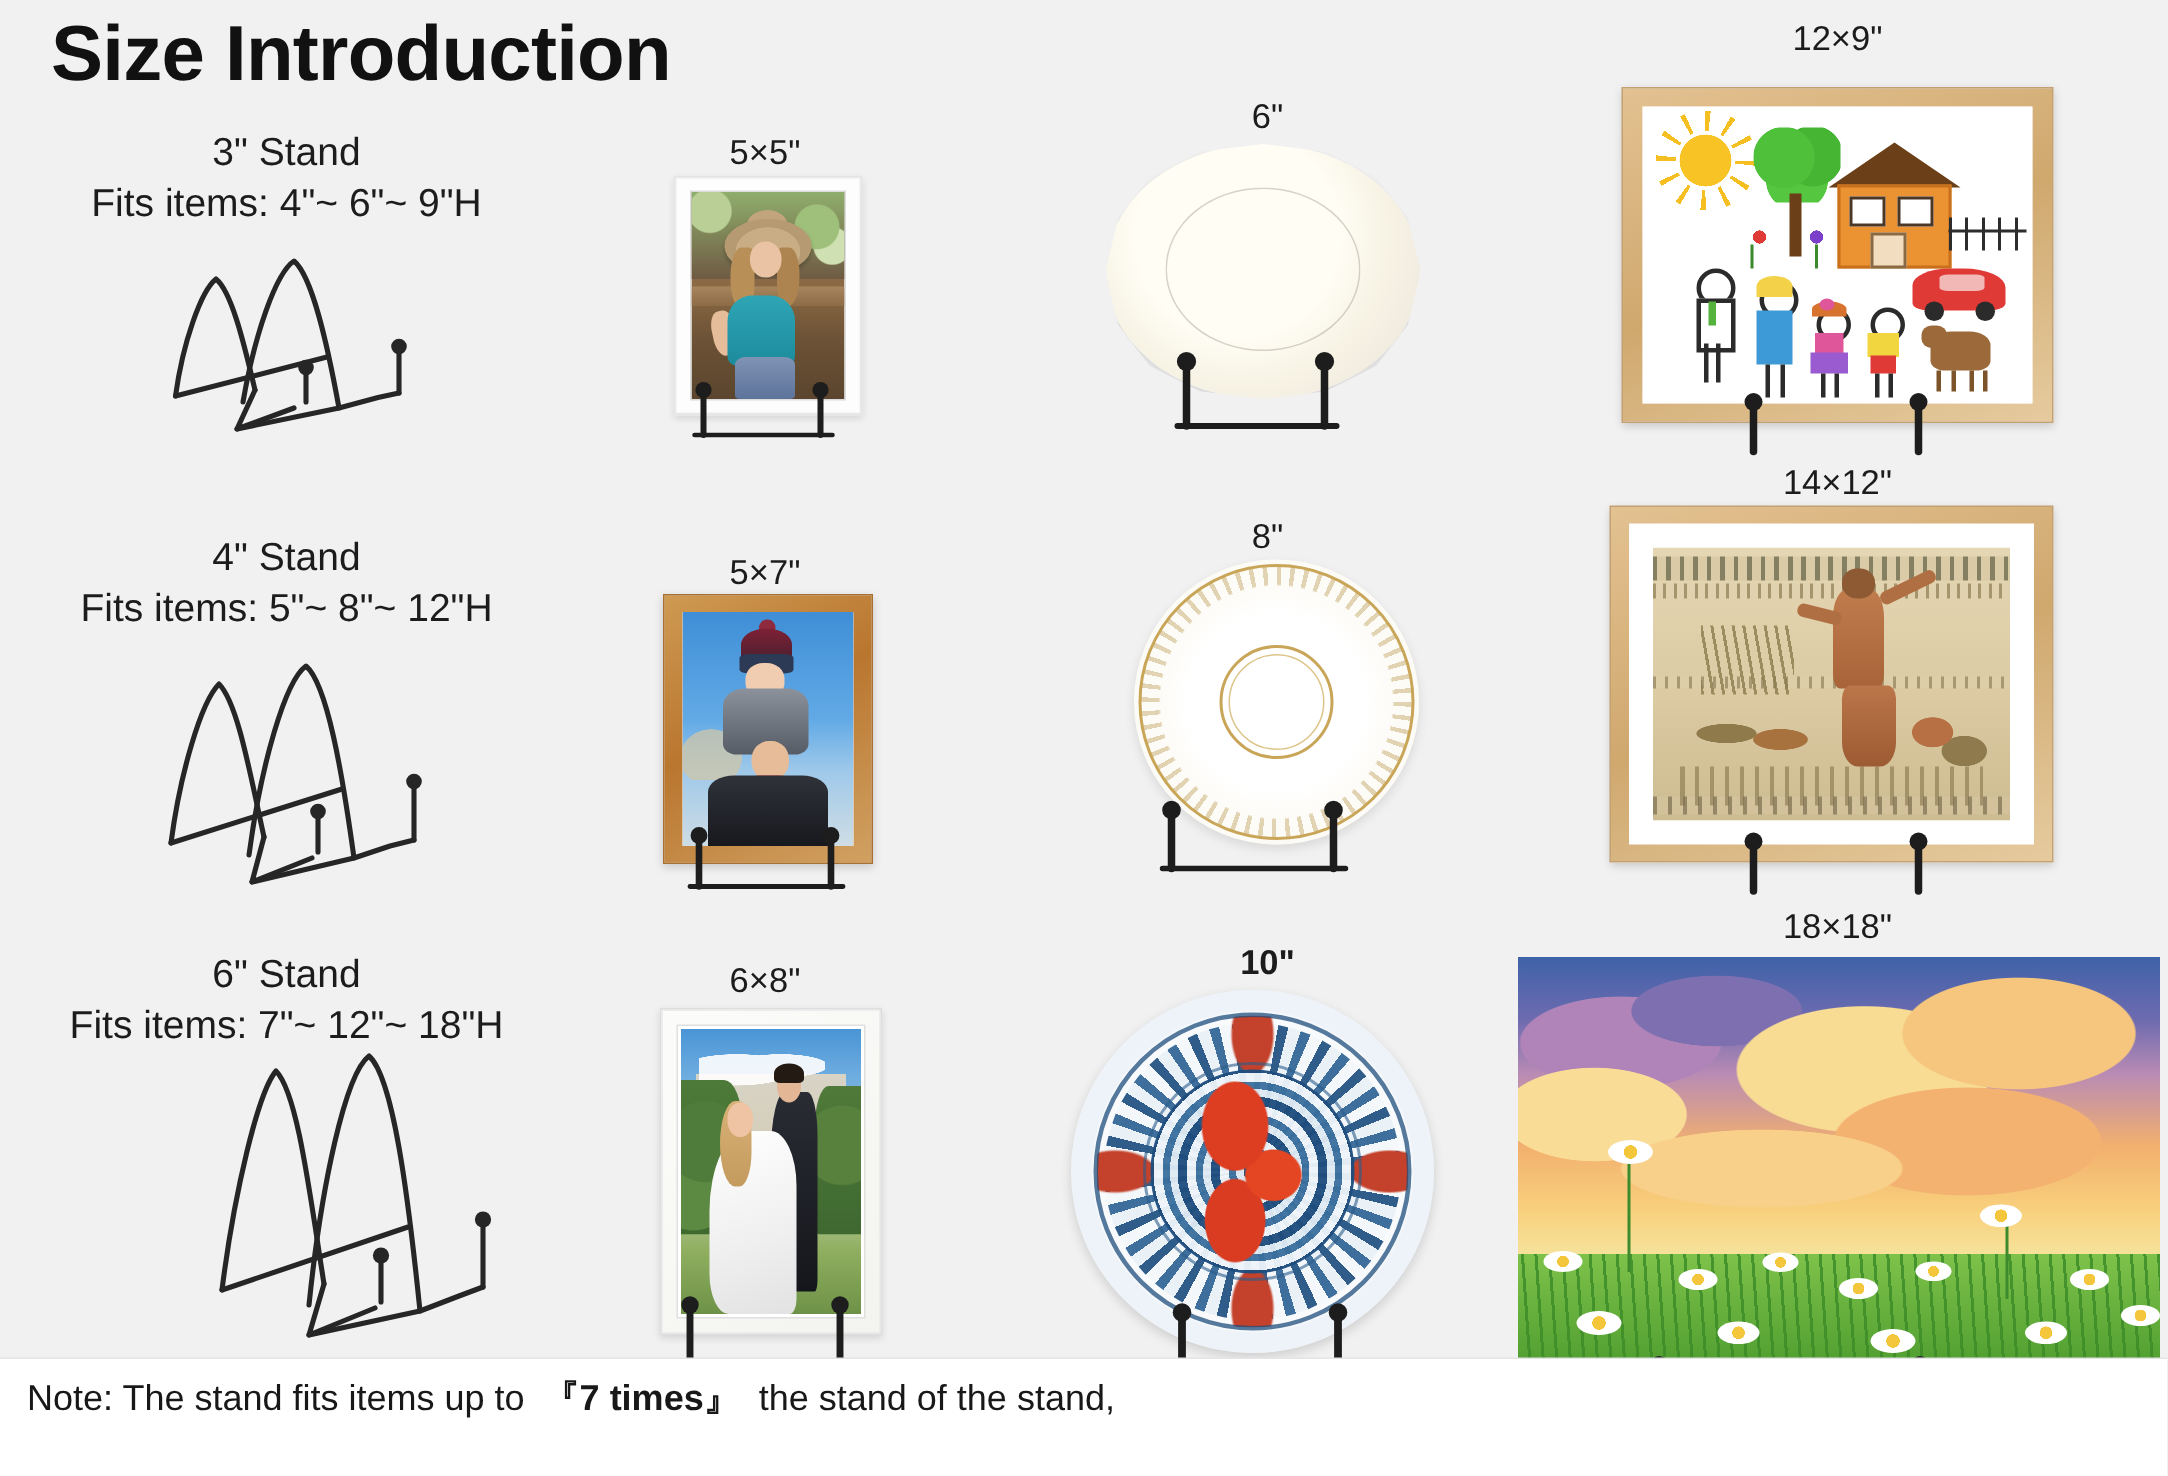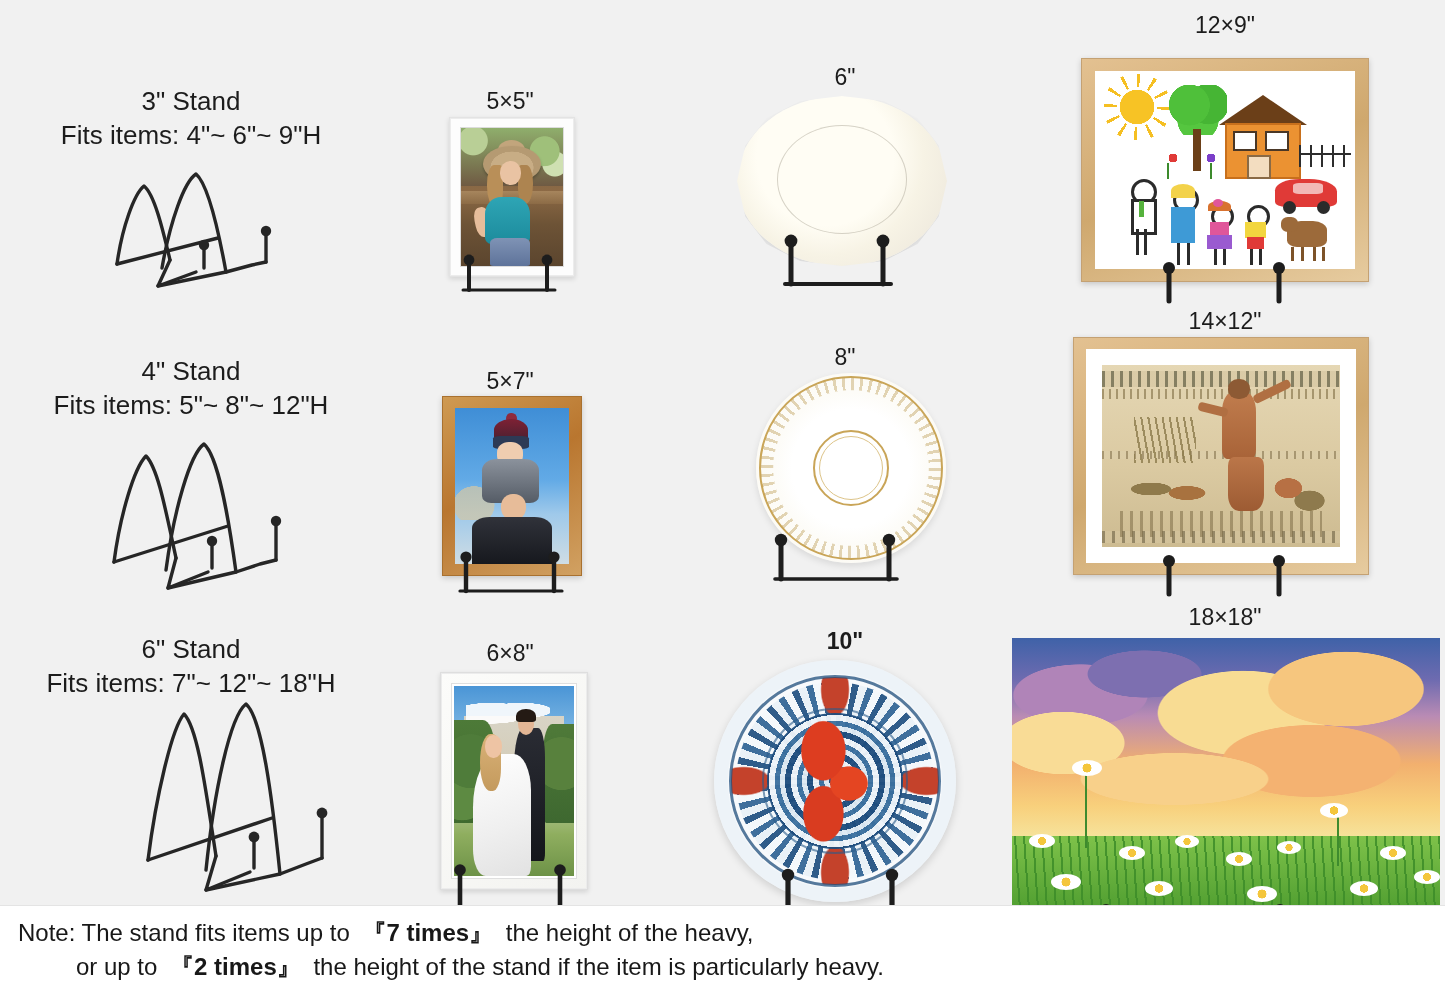--- a/index.html
+++ b/index.html
@@ -263,20 +263,21 @@
     font-size:24px;line-height:1.42;color:#181818;white-space:nowrap;
   }
   .note .b{font-weight:bold;}
   .note .l2{display:block;margin-left:58px;}
 </style>
 </head>
 <body>
 
 <div class="page">
 
+  <div class="title">Size Introduction</div>
 
   <div class="stand-cap" style="left:-4px;top:84px;">
     <div>3" Stand</div>
     <div>Fits items: 4"~ 6"~ 9"H</div>
   </div>
 
   <div class="stand" style="left:100px;top:168px;">
     <svg width="190" height="120" viewBox="0 0 190 120" fill="none" stroke="#262626" stroke-width="3.4" stroke-linecap="round" stroke-linejoin="round">
       <path d="M17 96 C22 60 34 26 44 18 C54 26 62 58 70 92"></path>
       <path d="M62 100 C70 54 84 14 96 6 C108 16 118 60 126 104"></path>
@@ -590,22 +591,17 @@
         <circle cx="16" cy="10" r="6" fill="#1d1d1d" stroke="none"></circle>
       <path d="M190 42 L190 14"></path>
         <circle cx="190" cy="10" r="6" fill="#1d1d1d" stroke="none"></circle>
     </svg>
   </div>
 
   <div class="notebar">
     <div class="note">
       <span>Note: The stand fits items up to</span>
       <span class="b" style="margin:0 6px;">『7 times』</span>
-      <span>the height of the heavy,</span>
-      <span class="l2">
-        <span>or up to</span>
-        <span class="b" style="margin:0 6px;">『2 times』</span>
-        <span>the height of the stand if the item is particularly heavy.</span>
-      </span>
+      <span>the stand of the stand,</span>
     </div>
   </div>
 
 </div>
 
 </body></html>

